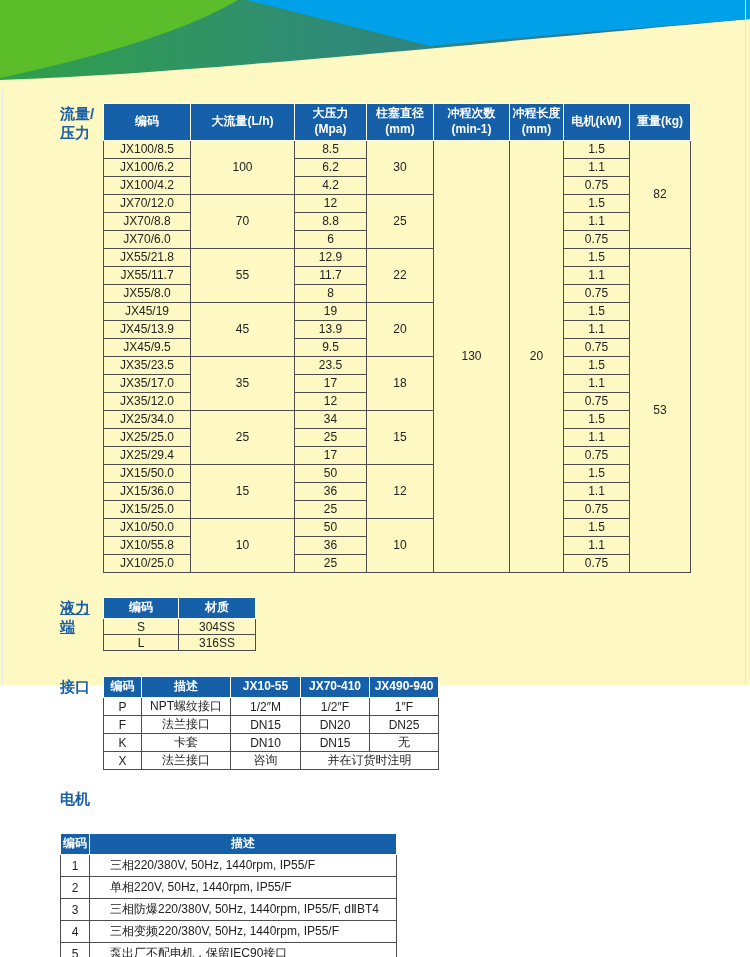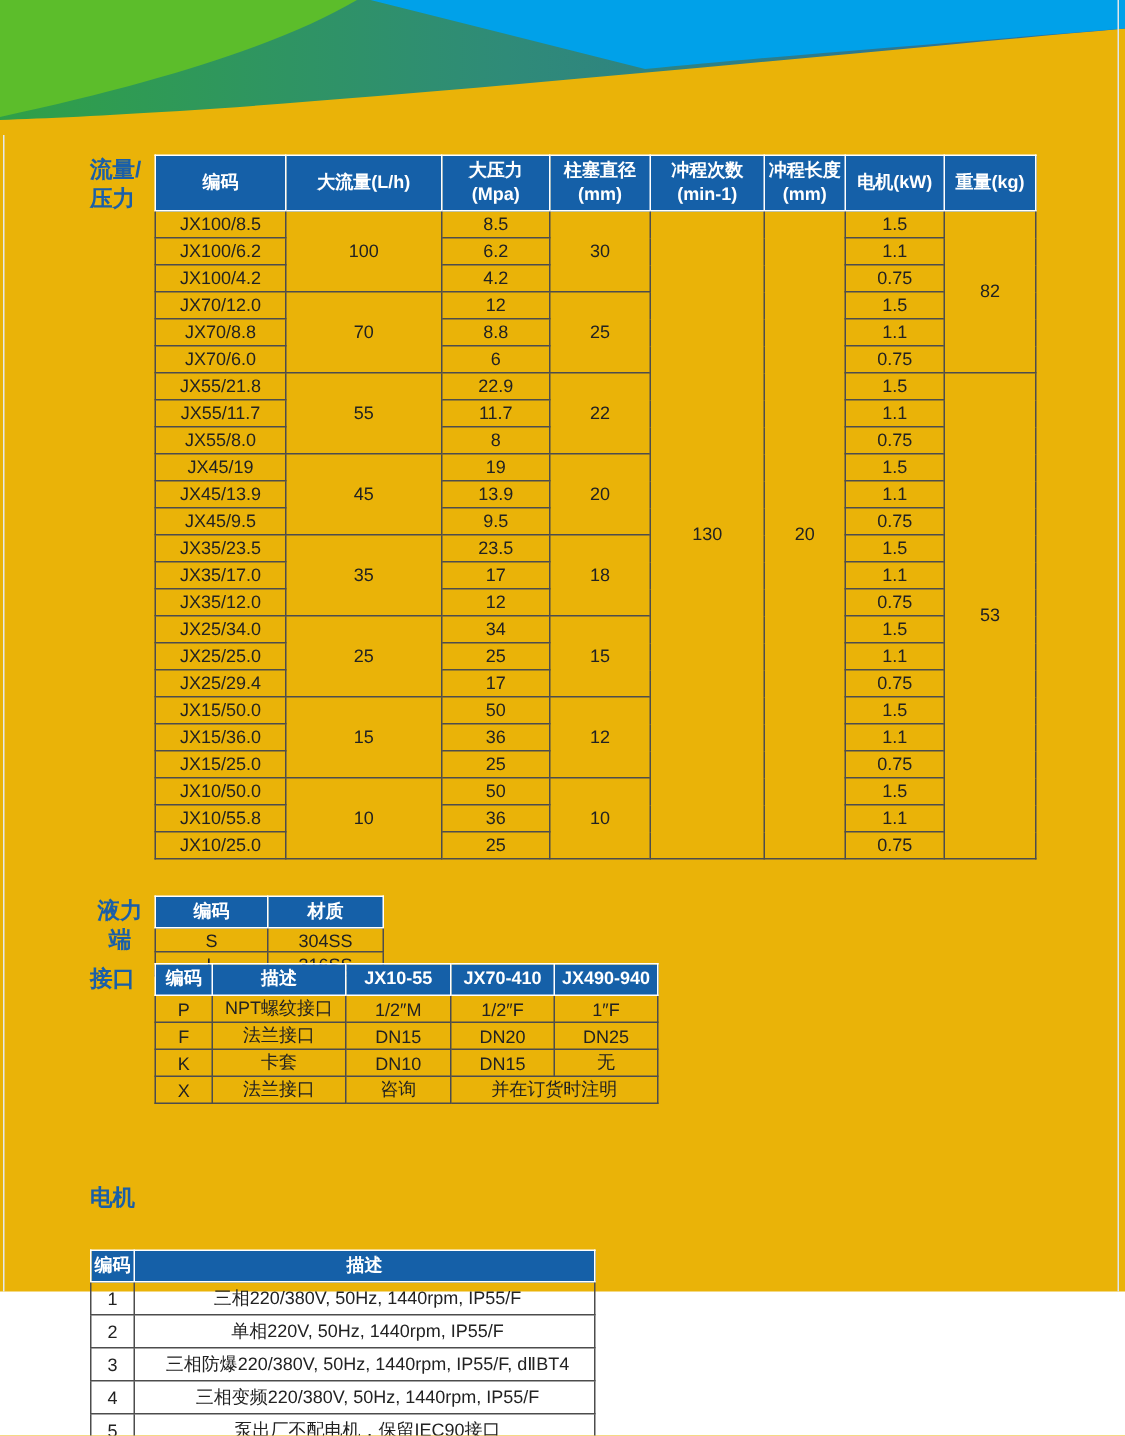--- a/index.html
+++ b/index.html
@@ -1,43 +1,43 @@
 <!DOCTYPE html>
 <html style="--header_blue: #1560a8; --label_blue: #1a5fa8; --banner_green: #5cbd2b; --banner_green_dark: #2fa047; --banner_teal: #2f8b78; --banner_dark_blue: #2e6b9e; --banner_light_blue: #00a1e9;"><head>
 <meta charset="utf-8">
 <style>
   html,body{margin:0;padding:0;}
   body{width:750px;height:957px;background:#fff;font-family:"Liberation Sans","DejaVu Sans",sans-serif;overflow:hidden;}
-  .page{position:relative;width:750px;height:861px;background:#eab308;}
+  .page{position:relative;width:750px;height:685px;background:#fef9c3;}
   .page::before{content:'';position:absolute;left:2px;top:90px;bottom:0;width:1px;background:#e4e9ed;}
   .page::after{content:'';position:absolute;right:4px;top:0;bottom:0;width:1px;background:#e0e6eb;}
   .banner{position:absolute;top:0;left:0;width:750px;height:95px;}
   .section{position:absolute;left:60px;display:flex;align-items:flex-start;}
   .sec-flow{top:103px;}
   .sec-hydraulic{top:597px;}
-  .sec-interface{top:642px;}
+  .sec-interface{top:676px;}
   .sec-motor{top:788px;flex-direction:column;}
   .sec-label{width:43px;flex:0 0 43px;font-size:15px;font-weight:bold;color:var(--label_blue);line-height:1.25;white-space:pre-line;padding-top:2px;}
-  .sec-label.center{text-align:center;width:40px;flex:0 0 40px;padding-right:3px;}
+  .sec-label.center{width:40px;flex:0 0 40px;padding-right:3px;text-decoration:underline;}
   table{border-collapse:collapse;table-layout:fixed;}
   th{background:var(--header_blue);color:#fff;font-weight:bold;font-size:12px;border:1px solid #fff;white-space:pre-line;line-height:1.3;padding:2px;text-align:center;vertical-align:middle;}
   td{border:1px solid #4d4d4d;text-align:center;font-size:12px;color:#222;padding:0 2px;overflow:hidden;vertical-align:middle;}
   .flow-table{width:587px;}
   .flow-table thead th{height:32px;}
   .flow-table td{height:17px;line-height:17px;}
   .hyd-table{width:152px;}
   .hyd-table th{height:16px;}
   .hyd-table td{height:15px;}
   .if-table{width:335px;}
   .if-table th{height:16px;}
   .if-table td{height:17px;}
   .motor-table{width:336px;}
   .motor-table th{height:16px;}
   .motor-table td{height:21px;}
-  .motor-table td.desc{text-align:center;padding-left:6px;}
+  .motor-table td.desc{text-align:left;padding-left:20px;}
 </style>
 </head>
 <body>
 
 <div class="page">
 
   <svg class="banner" viewBox="0 0 750 95" preserveAspectRatio="none">
     <defs>
       <linearGradient id="tealgrad" x1="0" y1="0" x2="1" y2="0">
         <stop offset="0" style="stop-color:var(--banner_green_dark)"></stop>
@@ -114,21 +114,21 @@
           <td>1.1</td>
         </tr>
         <tr>
           <td>JX70/6.0</td>
           <td>6</td>
           <td>0.75</td>
         </tr>
         <tr>
           <td>JX55/21.8</td>
           <td rowspan="3">55</td>
-          <td>22.9</td>
+          <td>12.9</td>
           <td rowspan="3">22</td>
           <td>1.5</td>
           <td rowspan="18">53</td>
         </tr>
         <tr>
           <td>JX55/11.7</td>
           <td>11.7</td>
           <td>1.1</td>
         </tr>
         <tr>

